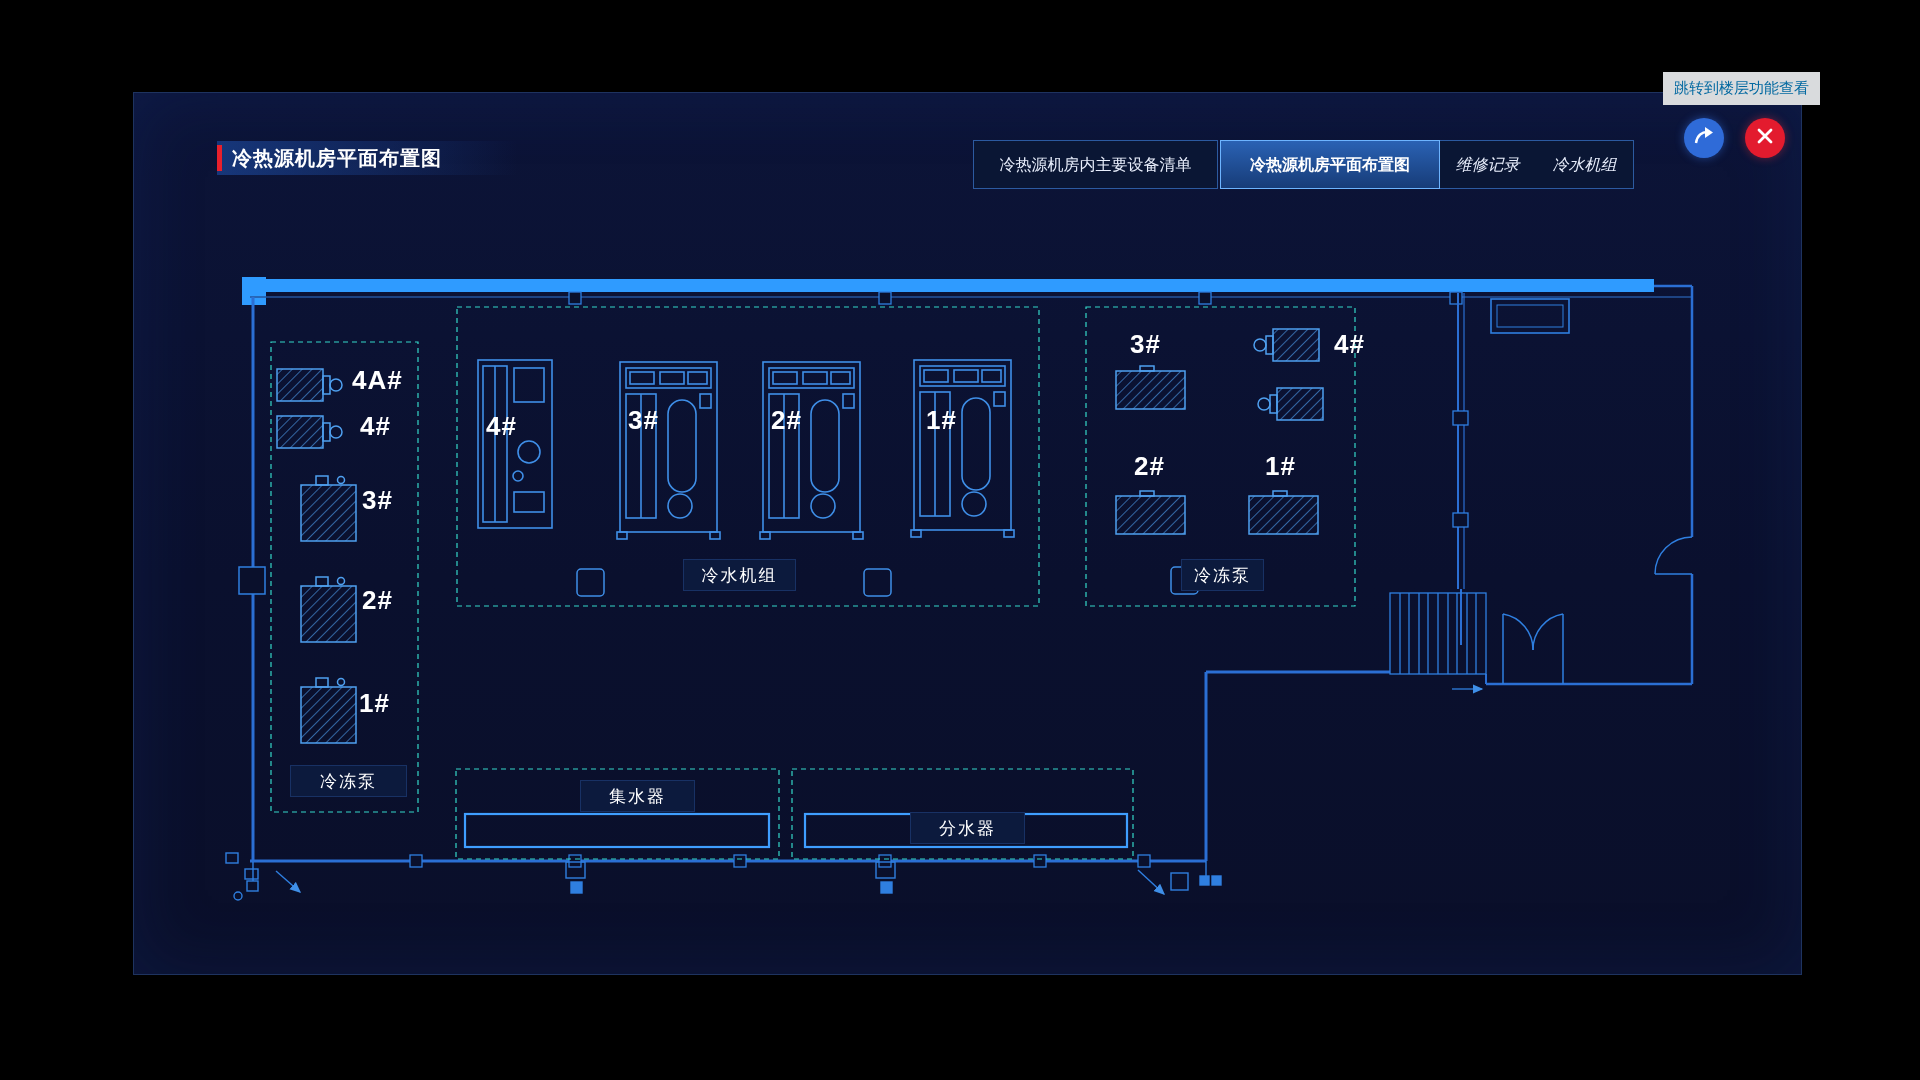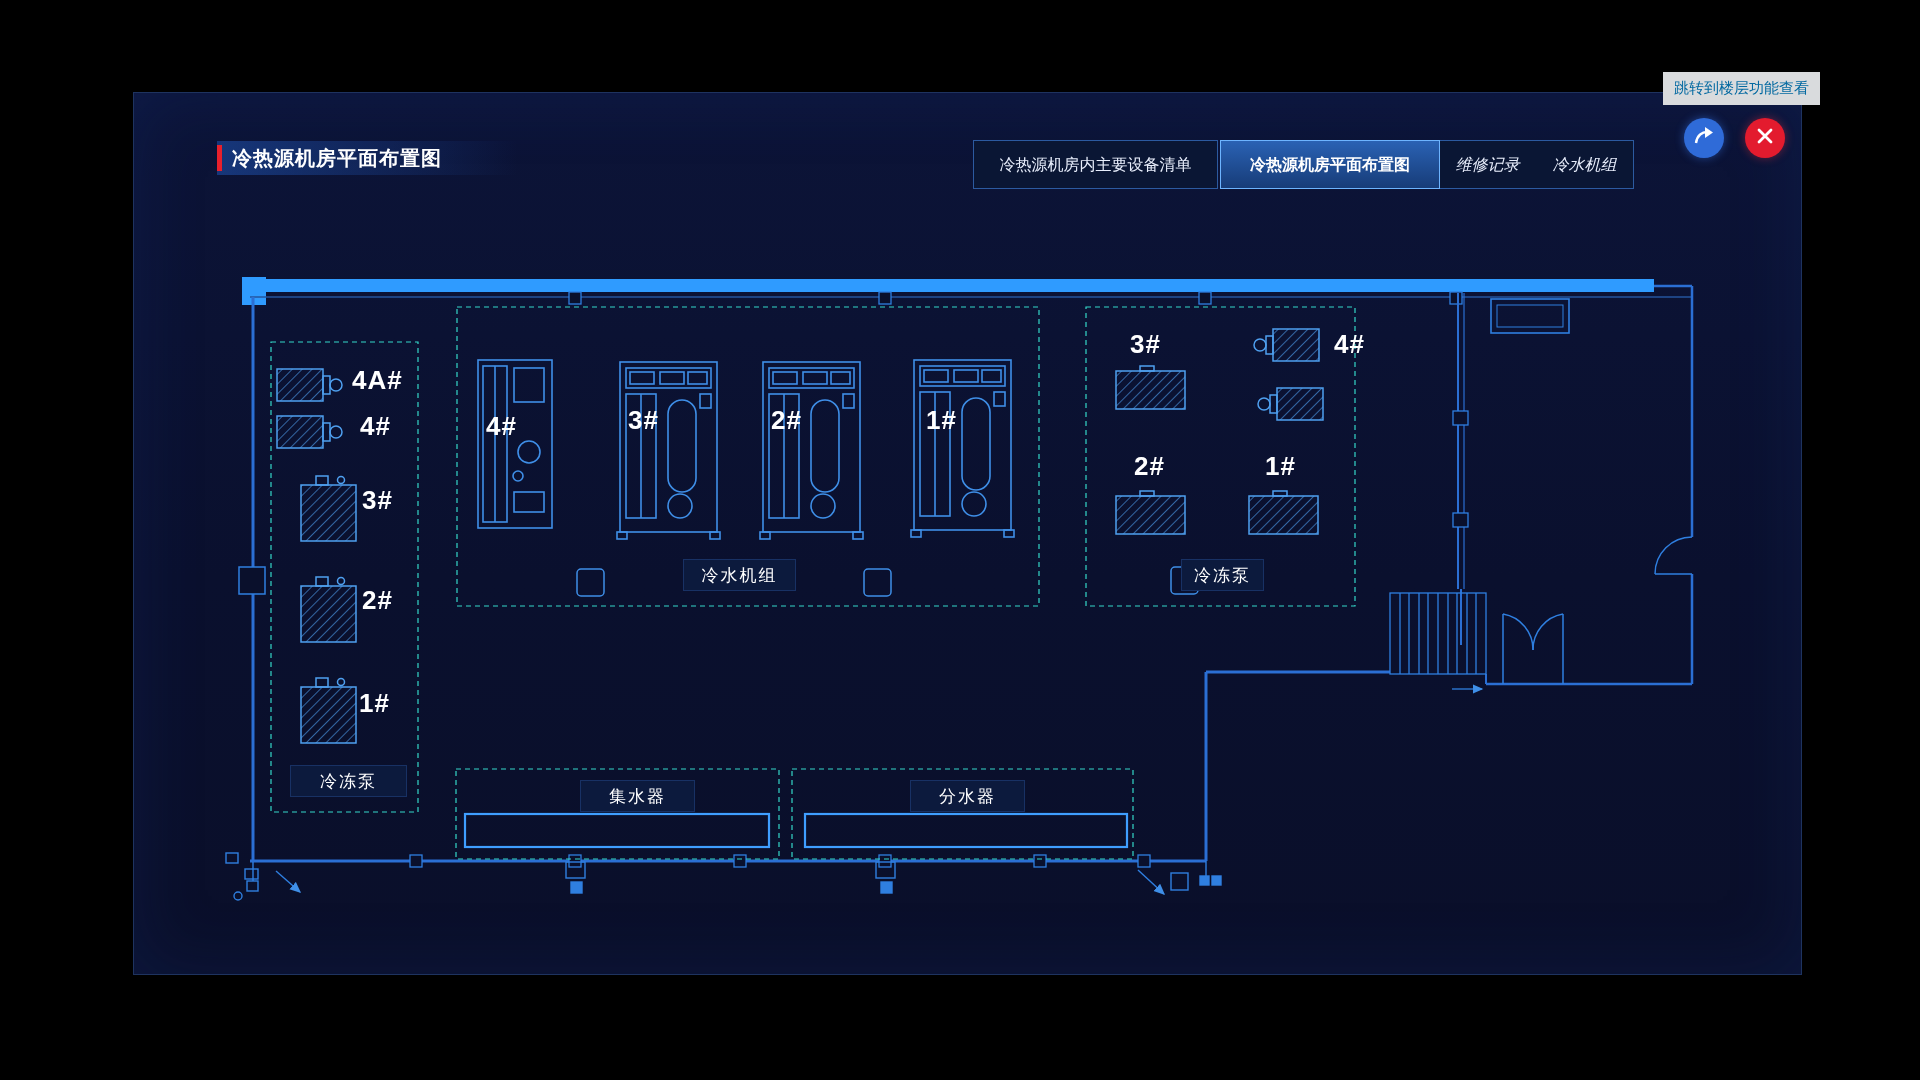--- a/index.html
+++ b/index.html
@@ -246,17 +246,17 @@
 
   <div class="eq-label" style="left:996px;top:236px">3#</div>
   <div class="eq-label" style="left:1200px;top:236px">4#</div>
   <div class="eq-label" style="left:1000px;top:358px">2#</div>
   <div class="eq-label" style="left:1131px;top:358px">1#</div>
 
   <div class="zone-label" style="left:156px;top:672px;width:115px">冷冻泵</div>
   <div class="zone-label" style="left:549px;top:466px;width:111px">冷水机组</div>
   <div class="zone-label" style="left:1047px;top:466px;width:81px">冷冻泵</div>
   <div class="zone-label" style="left:446px;top:687px;width:113px">集水器</div>
-  <div class="zone-label" style="left:776px;top:687px;width:113px">分水器</div>
+  <div class="zone-label" style="left:776px;top:719px;width:113px">分水器</div>
 
 </div>
 
 <div class="tooltip">跳转到楼层功能查看</div>
 
 </body></html>

